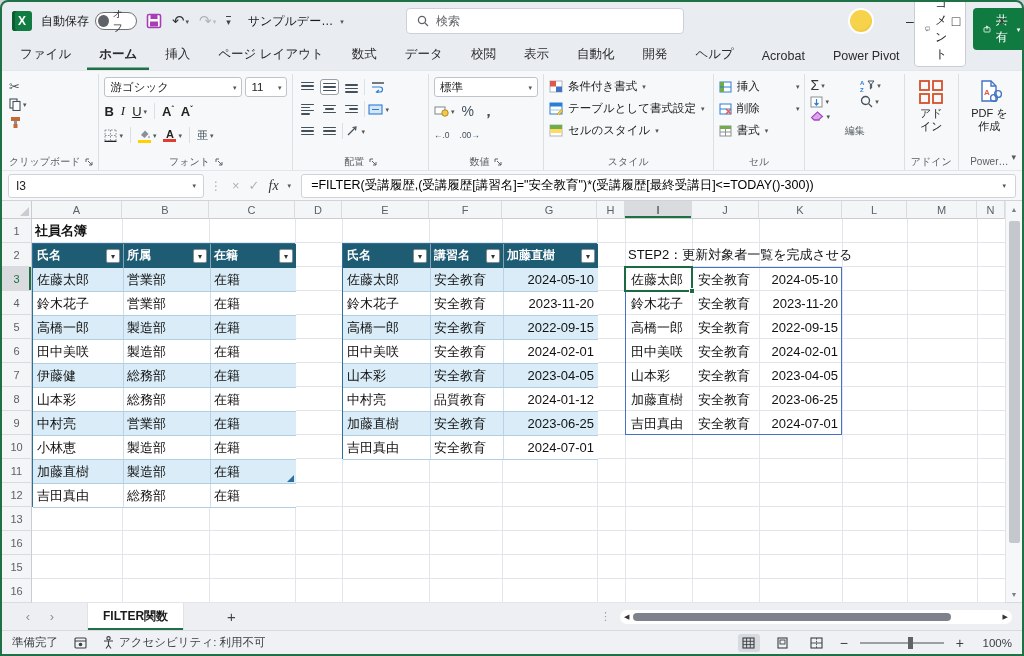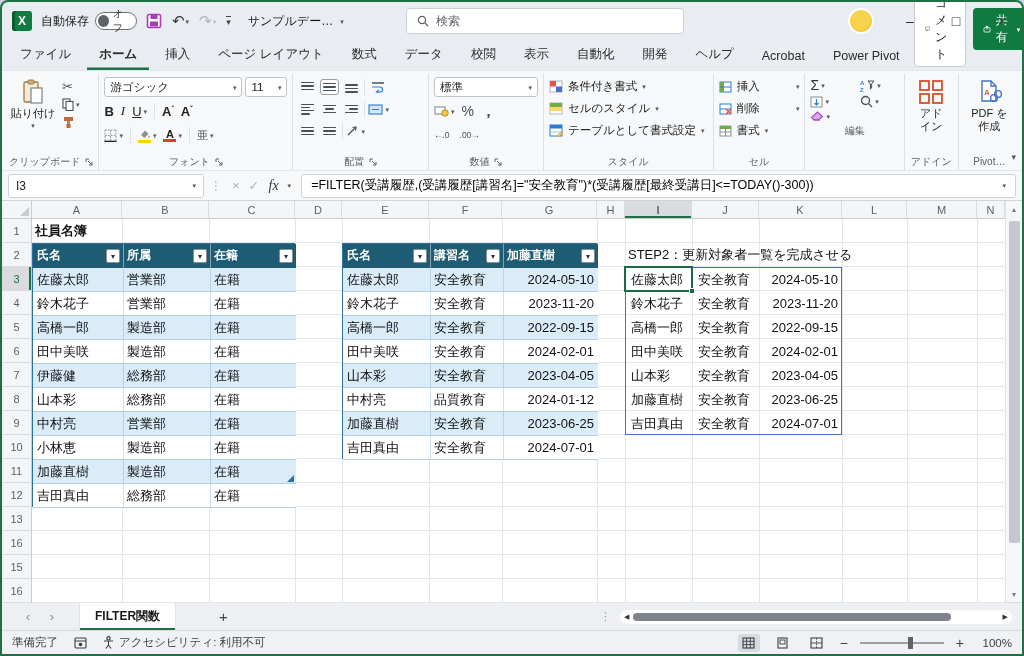--- a/index.html
+++ b/index.html
@@ -129,21 +129,21 @@
   .fillhandle { width:6px; height:6px; background:#1A6B41; border:1px solid #fff; }
 
   .vscroll { width:17px; background:#F6F7F9; border-left:1px solid #E1E3E6; display:flex; flex-direction:column; align-items:center; }
   .varrow { height:16px; width:100%; display:flex; align-items:center; justify-content:center; font-size:7px; color:#7a7e85; }
   .vthumb { width:11px; height:322px; background:#C4C7CC; border-radius:2px; margin-top:4px; }
   .vsp { flex:1; }
 
   
   .sheettabs { height:28px; flex:none; background:#EDEFF3; border-top:1px solid #D8DADD; display:flex; align-items:center; padding:0 6px 0 14px; }
   .snav { color:#8b9096; font-size:13px; width:24px; text-align:center; }
-  .stab { margin-left:16px; background:#fff; padding:5px 15px; font-size:12px; font-weight:600; color:#1b1b1b;
+  .stab { margin-left:24px; background:#fff; padding:5px 15px; font-size:12px; font-weight:600; color:#1b1b1b;
           box-shadow:inset 0 -2px 0 #1E7145, 0 0 0 1px #E0E2E6; }
   .addsheet { margin-left:44px; font-size:15px; color:#444; }
   .hs-dots { margin-left:auto; color:#9aa0a6; font-size:11px; letter-spacing:1px; }
   .hscroll { width:392px; height:14px; background:#fff; border-radius:7px; margin:0 4px 0 8px; display:flex; align-items:center; padding:0 4px; gap:4px; }
   .harrow { font-size:7px; color:#333; }
   .hthumb { height:8px; border-radius:4px; background:#7E828A; width:318px; }
 
   
   .statusbar { height:24px; flex:none; background:#EFF1F4; border-top:1px solid #D8DADD; display:flex; align-items:center;
                padding:0 10px; gap:16px; font-size:11.5px; color:#3b3f45; }
@@ -239,29 +239,20 @@
         <span>共有</span>
         <span class="chev"></span>
       </div>
     </div>
   </div>
 
   <div class="ribbon">
 
     <div class="rgroup">
       <div class="rg-body">
-        <div class="bigbtn">
-          <svg width="22" height="26" viewBox="0 0 22 26">
-            <rect x="2" y="3" width="14" height="20" rx="1.5" fill="#F4E9DA" stroke="#A07A3F" stroke-width="1.3"></rect>
-            <rect x="6" y="1" width="6" height="4" rx="1" fill="#C9B18C" stroke="#A07A3F"></rect>
-            <rect x="9" y="9" width="11" height="15" fill="#fff" stroke="#7a8088" stroke-width="1.2"></rect>
-          </svg>
-          <span class="bb-label">貼り付け</span>
-          <span class="chev"></span>
-        </div>
         <div class="minicol">
           <span class="mb">
               <span class="glyph">✂</span>
             </span>
           <span class="mb">
             <svg width="12" height="13" viewBox="0 0 12 13">
               <rect x="1" y="1" width="7" height="9" fill="#fff" stroke="#44505a" stroke-width="1.1"></rect>
               <rect x="4" y="3.5" width="7" height="9" fill="#fff" stroke="#44505a" stroke-width="1.1"></rect>
             </svg>
               <span class="chev"></span>
@@ -489,35 +480,35 @@
           <svg width="14" height="13" viewBox="0 0 14 13">
             <rect x="1" y="1" width="12" height="11" fill="#fff" stroke="#B0B4BA"></rect>
             <rect x="1" y="1" width="6" height="5.5" fill="#E2574C"></rect>
             <rect x="7" y="6.5" width="6" height="5.5" fill="#4472C4"></rect>
           </svg>
           <span>条件付き書式</span>
             <span class="chev"></span>
         </div>
         <div class="stylerow">
           <svg width="14" height="13" viewBox="0 0 14 13">
-            <rect x="1" y="1" width="12" height="11" fill="#fff" stroke="#B0B4BA"></rect>
-            <rect x="1" y="1" width="12" height="4" fill="#70AD47"></rect>
-            <rect x="1" y="5" width="12" height="4" fill="#FFD966"></rect>
-          </svg>
-          <span>セルのスタイル</span>
-            <span class="chev"></span>
-        </div>
-        <div class="stylerow">
-          <svg width="14" height="13" viewBox="0 0 14 13">
             <rect x="1" y="1" width="12" height="11" fill="#fff" stroke="#2B7CD3"></rect>
             <rect x="1" y="1" width="12" height="3.5" fill="#2B7CD3"></rect>
             <line x1="1" y1="8" x2="13" y2="8" stroke="#9DC3E6"></line>
             <path d="M8 12 L12.5 7.5 L14 9 L9.5 13.5 Z" fill="#F2C94C" stroke="#B28A1F" stroke-width="0.6"></path>
           </svg>
           <span>テーブルとして書式設定</span>
+            <span class="chev"></span>
+        </div>
+        <div class="stylerow">
+          <svg width="14" height="13" viewBox="0 0 14 13">
+            <rect x="1" y="1" width="12" height="11" fill="#fff" stroke="#B0B4BA"></rect>
+            <rect x="1" y="1" width="12" height="4" fill="#70AD47"></rect>
+            <rect x="1" y="5" width="12" height="4" fill="#FFD966"></rect>
+          </svg>
+          <span>セルのスタイル</span>
             <span class="chev"></span>
         </div>
       </div>
       <div class="rg-label">
           <span>スタイル</span>
         </div>
     </div>
 
     <div class="rgroup" style="width:96px;">
       <div class="rg-body" style="flex-direction:column; gap:3px;">
@@ -620,21 +611,21 @@
             <path d="M6 2 h9 l5 5 v15 h-14 Z" fill="#fff" stroke="#4472C4" stroke-width="1.4"></path>
             <path d="M15 2 v5 h5" fill="none" stroke="#4472C4" stroke-width="1.4"></path>
             <text x="8" y="16" font-size="8" fill="#E2574C" font-weight="bold">A</text>
             <circle cx="18" cy="19" r="3.4" fill="none" stroke="#4472C4" stroke-width="1.4"></circle>
             <circle cx="22" cy="15" r="3.4" fill="none" stroke="#4472C4" stroke-width="1.4"></circle>
           </svg>
           <span class="bb-label" style="width:44px;">PDF を作成</span>
         </div>
       </div>
       <div class="rg-label">
-          <span>Pivot…</span>
+          <span>Power…</span>
         </div>
     </div>
 
     <span class="ribbon-collapse chev"></span>
   </div>
 
   <div class="formulabar">
     <div class="namebox">
       <span>I3</span>
         <span class="chev"></span>

